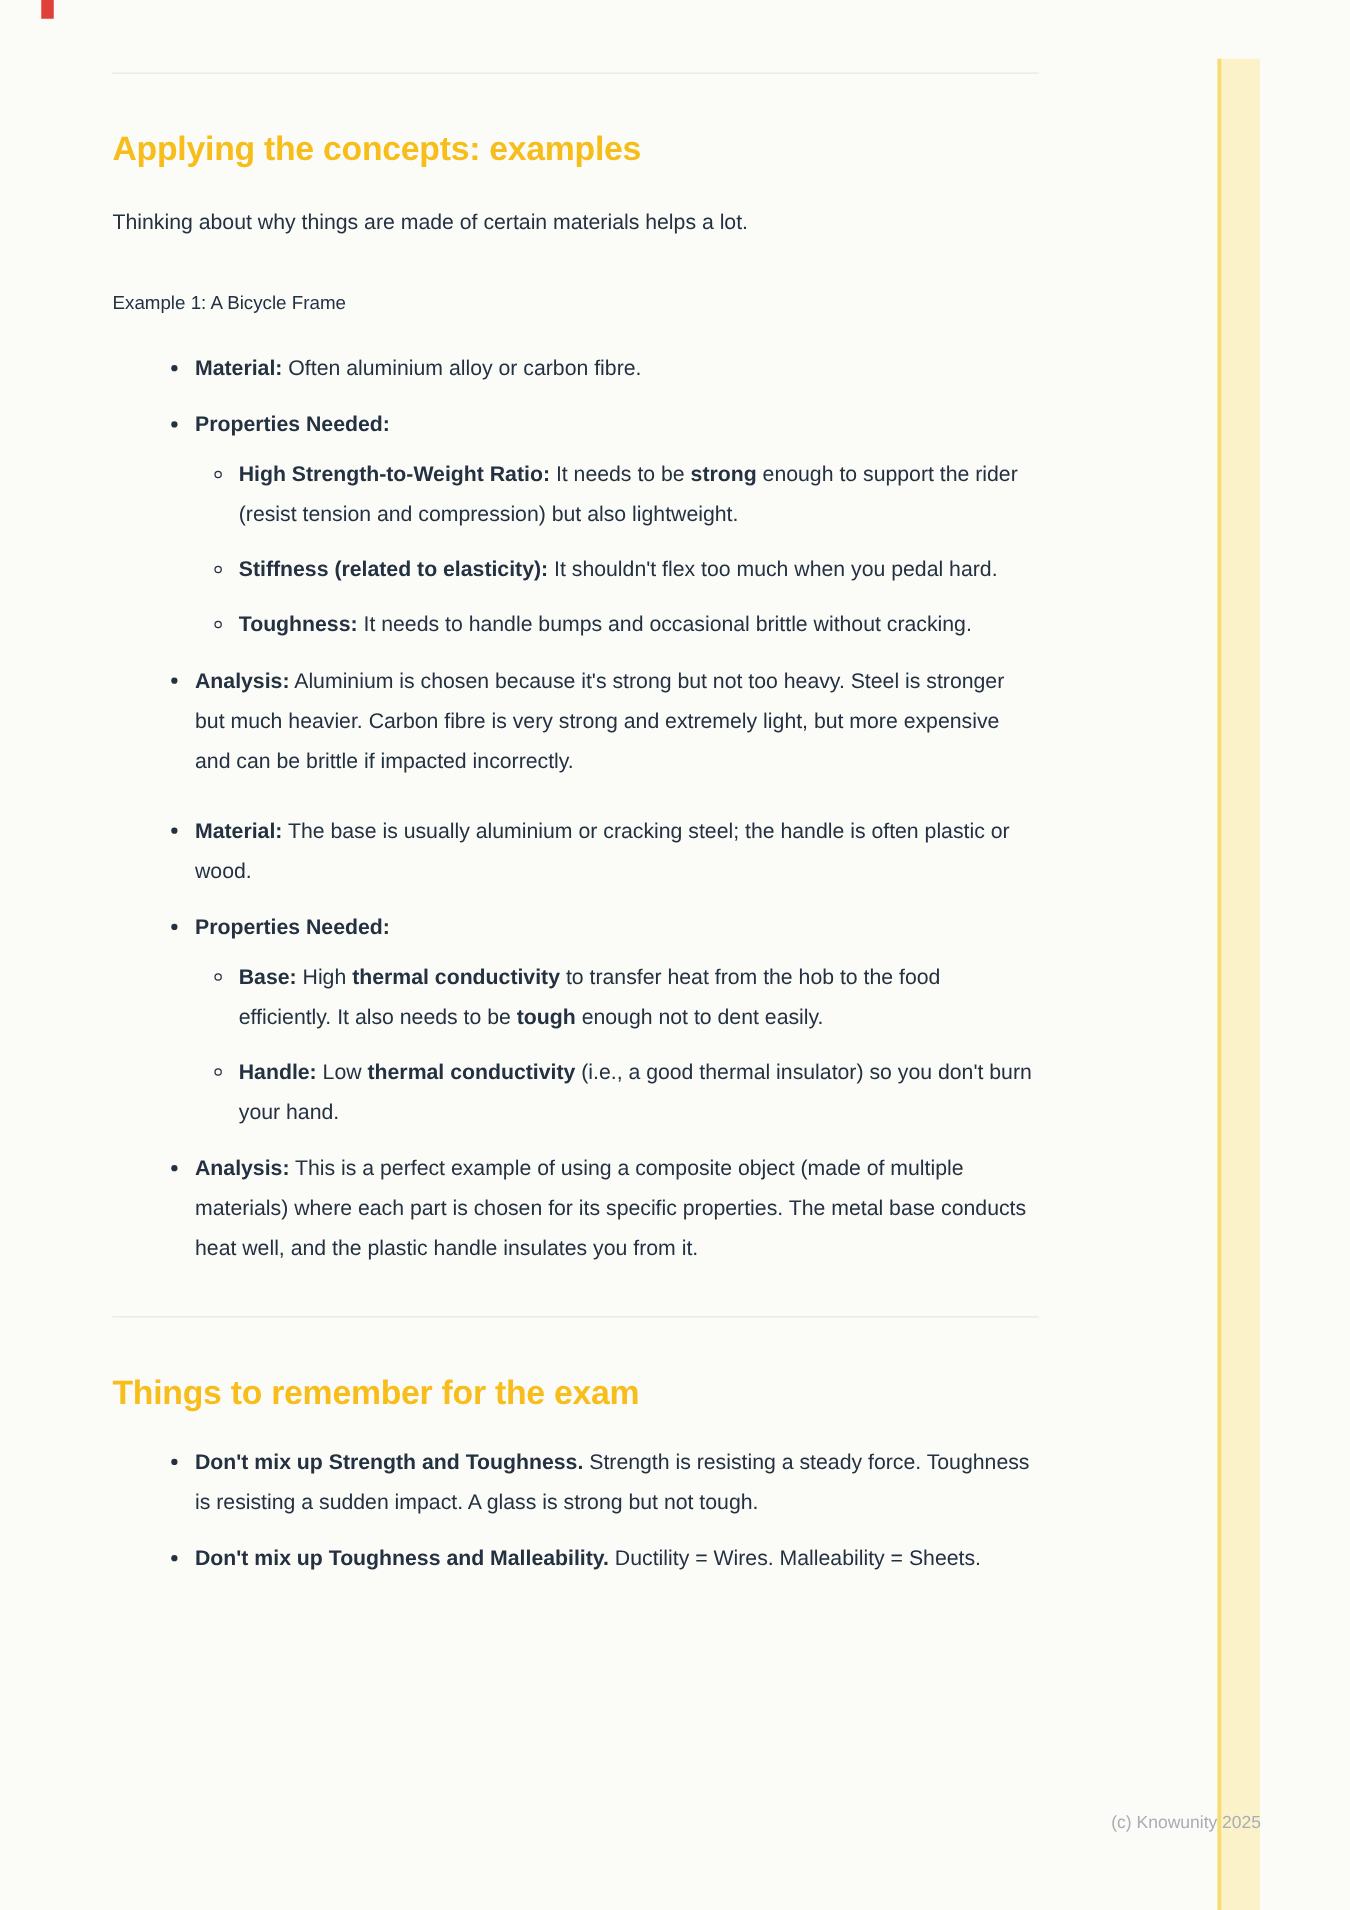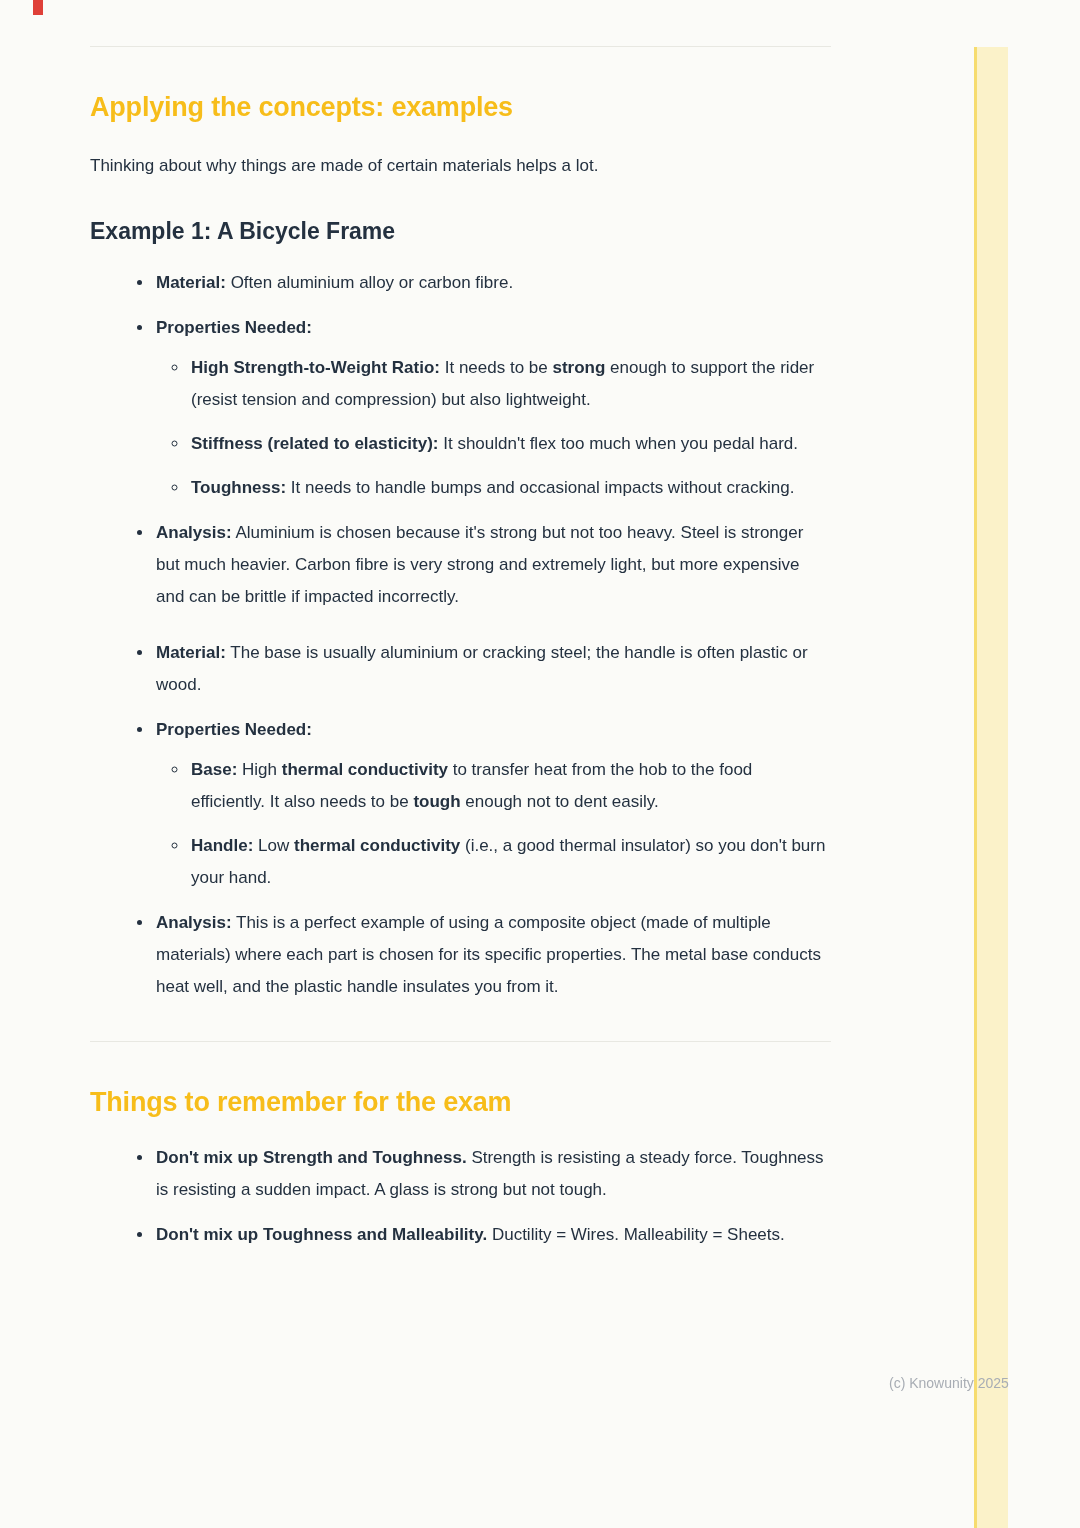--- a/index.html
+++ b/index.html
@@ -15,54 +15,54 @@
   *{box-sizing:border-box;}
   html,body{margin:0;padding:0;}
   body{
     width:1080px;height:1528px;position:relative;overflow:hidden;
     background:var(--bg);
     color:var(--text);
     font-family:"Liberation Sans","DejaVu Sans",sans-serif;
   }
   .corner-mark{position:absolute;left:33px;top:0;width:10px;height:15px;background:var(--mark);}
   .side-band{position:absolute;left:974px;top:47px;width:34px;height:1481px;background:var(--band);border-left:3px solid var(--band-edge);}
-  .content{position:absolute;left:90px;top:0;width:741px;padding-top:46px;}
+  .content{position:absolute;left:90px;top:12px;width:741px;padding-top:46px;}
   hr{border:0;border-top:1px solid var(--rule);margin:0;}
   h1{font-size:27px;line-height:32px;font-weight:700;color:var(--accent);margin:44px 0 0;letter-spacing:-0.2px;}
   .intro{font-size:17px;line-height:26px;margin:30px 0 0;}
-  h2{font-size:23px;line-height:24px;font-weight:700;margin:40px 0 0;}
+  h2{font-size:15px;line-height:24px;font-weight:400;margin:40px 0 0;}
   ul.doc-list{list-style:disc outside;margin:24px 0 0;padding:0 0 0 34px;font-size:17px;line-height:32px;}
   ul.doc-list > li{margin-bottom:13px;padding-left:2px;margin-left:30px;}
   ul.sublist{list-style:circle outside;margin:8px 0 0;padding:0 0 0 33px;}
   ul.sublist > li{margin:0 0 12px;padding-left:2px;}
   li::marker{color:var(--text);}
   .b{font-weight:700;}
   .mid-rule{margin-top:38px;}
-  .copyright{position:absolute;left:889px;top:1374px;font-size:14px;line-height:18px;color:var(--muted);white-space:nowrap;}
+  .copyright{position:absolute;left:889px;top:1448px;font-size:14px;line-height:18px;color:var(--muted);white-space:nowrap;}
 </style>
 </head>
 <body>
 
 <div class="corner-mark"></div>
 <div class="side-band"></div>
 
 <main class="content">
   <hr class="top-rule">
 
   <section>
     <h1>Applying the concepts: examples</h1>
     <p class="intro">Thinking about why things are made of certain materials helps a lot.</p>
 
     <h2>Example 1: A Bicycle Frame</h2>
     <ul class="doc-list">
         <li><span class="b">Material:</span><span> Often aluminium alloy or carbon fibre.</span></li>
         <li><span class="b">Properties Needed:</span><ul class="sublist">
             <li><span class="b">High Strength-to-Weight Ratio:</span><span> It needs to be </span><span class="b">strong</span><span> enough to support the rider (resist tension and compression) but also lightweight.</span></li>
             <li><span class="b">Stiffness (related to elasticity):</span><span> It shouldn't flex too much when you pedal hard.</span></li>
-            <li><span class="b">Toughness:</span><span> It needs to handle bumps and occasional impacts without cracking.</span></li>
+            <li><span class="b">Toughness:</span><span> It needs to handle bumps and occasional brittle without cracking.</span></li>
           </ul></li>
         <li><span class="b">Analysis:</span><span> Aluminium is chosen because it's strong but not too heavy. Steel is stronger but much heavier. Carbon fibre is very strong and extremely light, but more expensive and can be brittle if impacted incorrectly.</span></li>
       </ul>
 
     <ul class="doc-list">
         <li><span class="b">Material:</span><span> The base is usually aluminium or cracking steel; the handle is often plastic or wood.</span></li>
         <li><span class="b">Properties Needed:</span><ul class="sublist">
             <li><span class="b">Base:</span><span> High </span><span class="b">thermal conductivity</span><span> to transfer heat from the hob to the food efficiently. It also needs to be </span><span class="b">tough</span><span> enough not to dent easily.</span></li>
             <li><span class="b">Handle:</span><span> Low </span><span class="b">thermal conductivity</span><span> (i.e., a good thermal insulator) so you don't burn your hand.</span></li>
           </ul></li>

